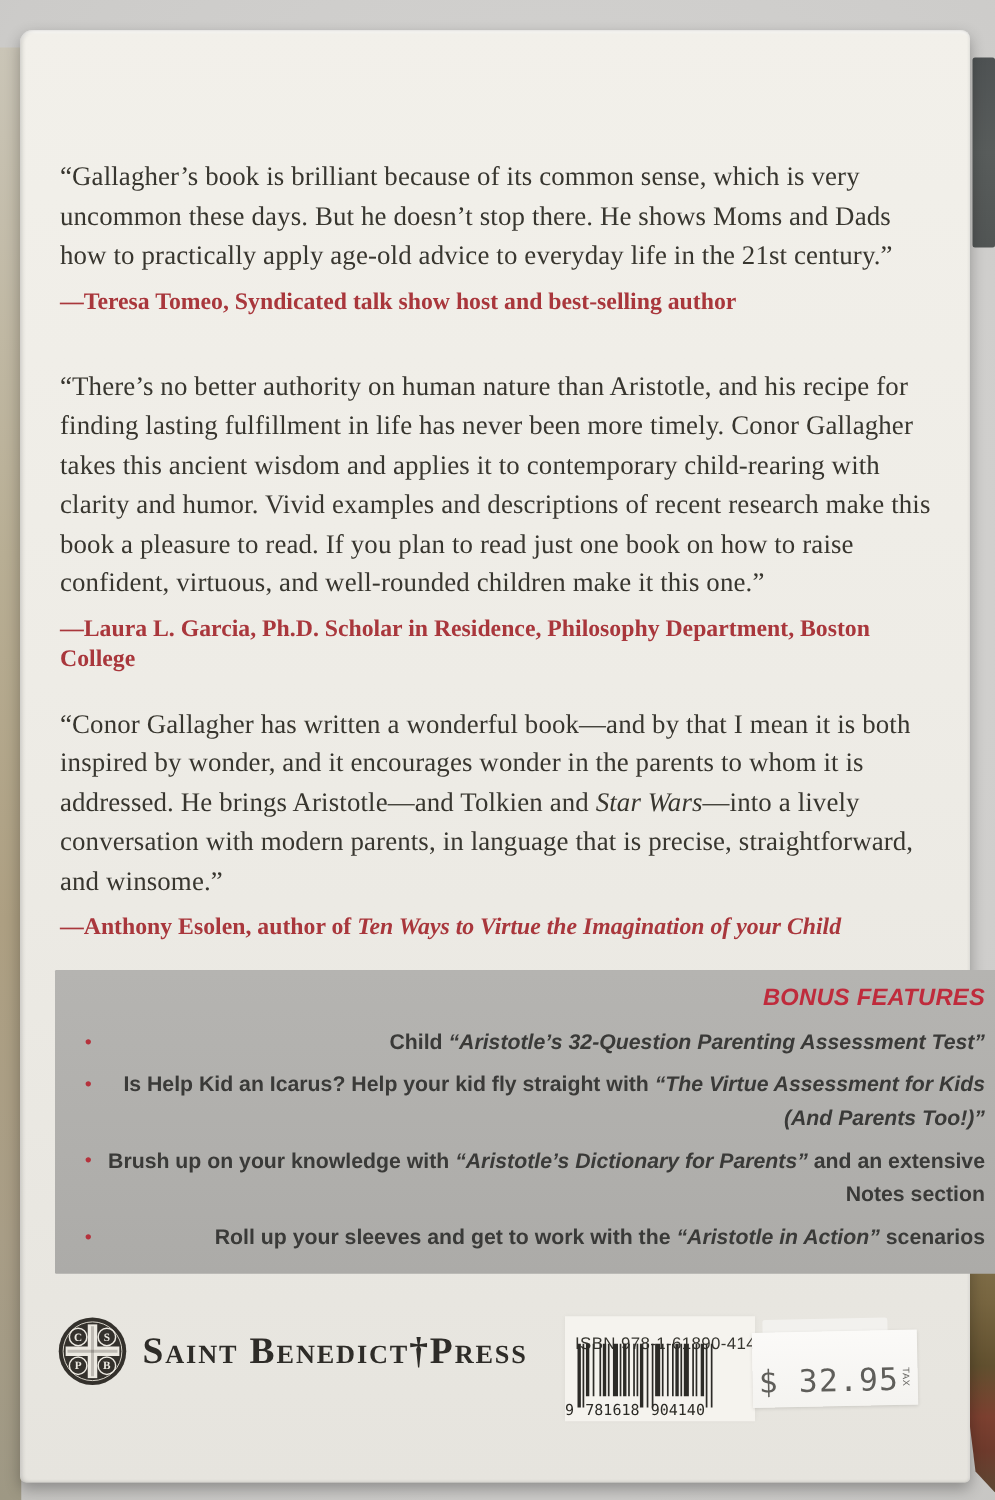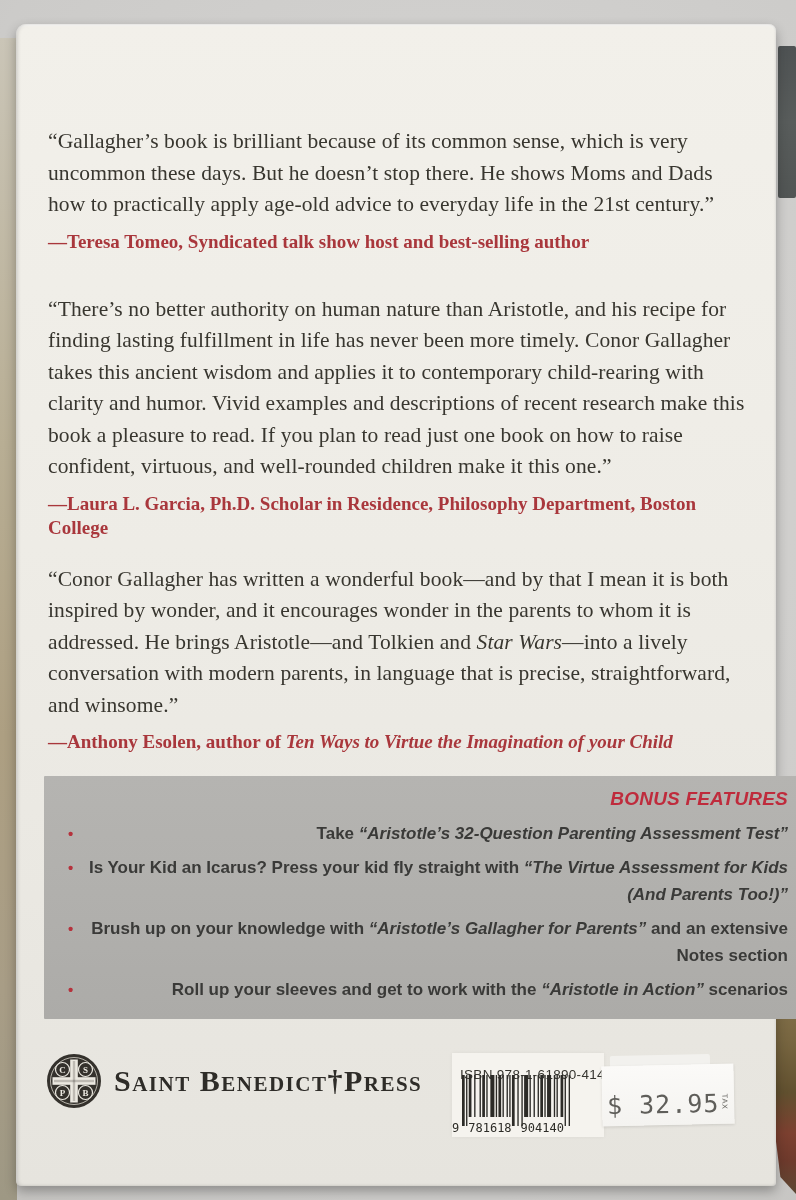--- a/index.html
+++ b/index.html
@@ -132,29 +132,29 @@
     <section class="quote-block third">
       <p class="quote"><span>“Conor Gallagher has written a wonderful book—and by that I mean it is both inspired by wonder, and it encourages wonder in the parents to whom it is addressed. He brings Aristotle—and Tolkien and </span><span class="i">Star Wars</span><span>—into a lively conversation with modern parents, in language that is precise, straightforward, and winsome.”</span></p>
       <p class="attr"><span>—Anthony Esolen, author of </span><span class="i">Ten Ways to Virtue the Imagination of your Child</span></p>
     </section>
 
     <div class="bonus-box">
       <h3 class="bonus-title">BONUS FEATURES</h3>
       <ul class="bonus-list">
         <li class="bonus-item">
           <span class="dot">•</span>
-          <span class="txt"><span>Take </span><span class="i">“Aristotle’s 32-Question Parenting Assessment Test”</span></span>
-        </li>
-        <li class="bonus-item">
-          <span class="dot">•</span>
-          <span class="txt"><span>Is Your Kid an Icarus? Press your kid fly straight with </span><span class="i">“The Virtue Assessment for Kids (And Parents Too!)”</span></span>
-        </li>
-        <li class="bonus-item">
-          <span class="dot">•</span>
-          <span class="txt"><span>Brush up on your knowledge with </span><span class="i">“Aristotle’s Gallagher for Parents”</span><span> and an extensive Notes section</span></span>
+          <span class="txt"><span>Child </span><span class="i">“Aristotle’s 32-Question Parenting Assessment Test”</span></span>
+        </li>
+        <li class="bonus-item">
+          <span class="dot">•</span>
+          <span class="txt"><span>Is Help Kid an Icarus? Help your kid fly straight with </span><span class="i">“The Virtue Assessment for Kids (And Parents Too!)”</span></span>
+        </li>
+        <li class="bonus-item">
+          <span class="dot">•</span>
+          <span class="txt"><span>Brush up on your knowledge with </span><span class="i">“Aristotle’s Dictionary for Parents”</span><span> and an extensive Notes section</span></span>
         </li>
         <li class="bonus-item">
           <span class="dot">•</span>
           <span class="txt"><span>Roll up your sleeves and get to work with the </span><span class="i">“Aristotle in Action”</span><span> scenarios</span></span>
         </li>
       </ul>
     </div>
 
     <div class="footer">
       <div class="publisher">

